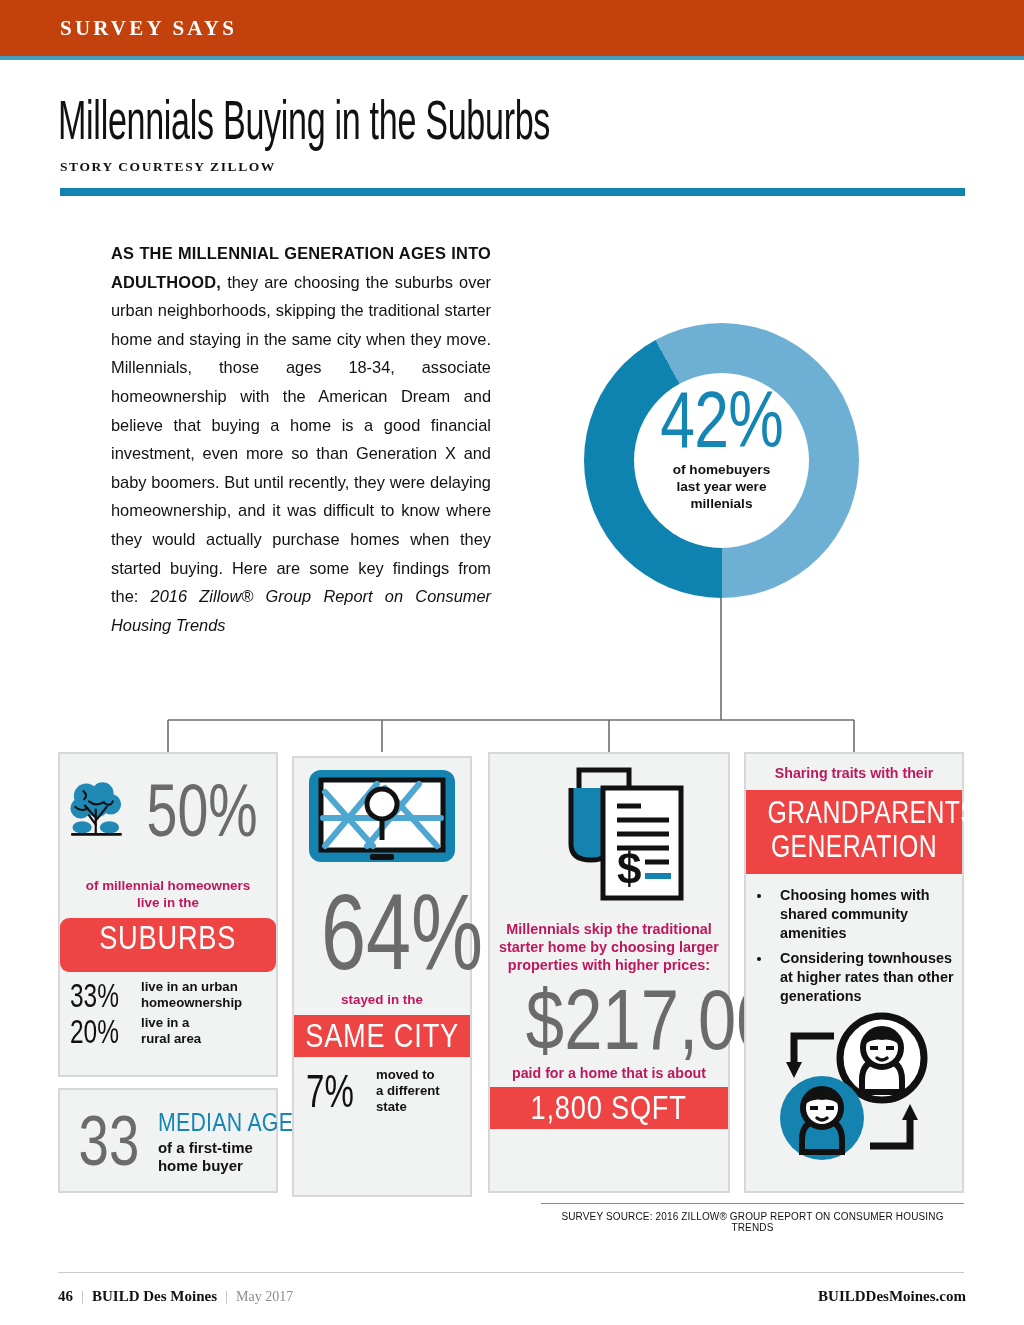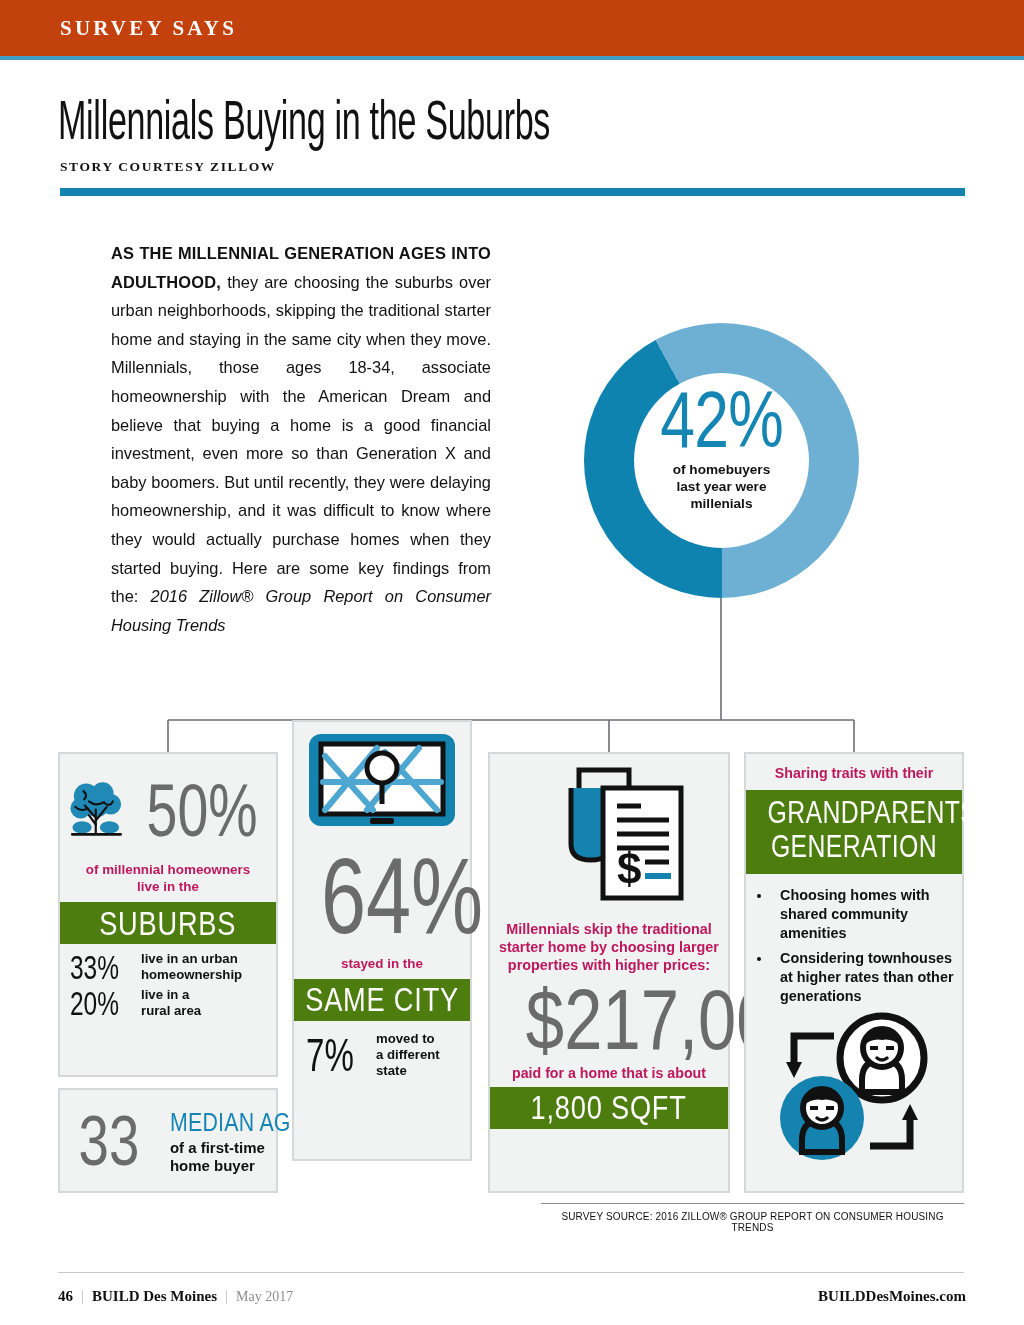--- a/index.html
+++ b/index.html
@@ -79,25 +79,25 @@
 
   
   .conn{ position:absolute; left:0; top:560px; width:1024px; height:200px; }
 
   
   .card{
     position:absolute; background:#f1f2f2; border:2px solid #d6d7d8;
   }
   .c1{ left:58px; top:752px; width:220px; height:325px; }
   .c1b{ left:58px; top:1088px; width:220px; height:105px; }
-  .c2{ left:292px; top:720px; width:180px; height:441px; }
+  .c2{ left:292px; top:756px; width:180px; height:441px; }
   .c3{ left:488px; top:752px; width:242px; height:441px; }
   .c4{ left:744px; top:752px; width:220px; height:441px; }
 
-  .blueband{ background:#4d7c0f; width:100%; }
+  .blueband{ background:#ef4444; width:100%; }
   .bandtext{
     font-family:"Liberation Sans Narrow","Liberation Sans",sans-serif;
     color:#ffffff; text-align:center; font-weight:400;
     transform:scaleX(.80); transform-origin:center; white-space:nowrap;
   }
 
   .bignum{
     font-family:"Liberation Sans Narrow","Liberation Sans",sans-serif;
     color:#6b6b6b; font-weight:400; line-height:1;
     transform:scaleX(.75); transform-origin:center; display:inline-block;
@@ -108,21 +108,21 @@
     transform:scaleX(.72); transform-origin:left center; display:inline-block;
   }
   .cap{ font-size:13.4px; font-weight:700; line-height:16.5px; text-align:center; color:#be185d; }
   .smallbold{ font-size:13.2px; font-weight:700; line-height:16px; color:#111; }
 
   
   .c1-top{ display:flex; align-items:center; justify-content:center; height:108px; gap:2px; padding-top:6px;margin-left:7px;}
   .c1-list{ padding:6px 0 0 10px; }
   .c1-row{ display:flex; align-items:center; gap:9px; margin-bottom:2px; }
 
-  .c1b-inner{ display:flex; align-items:center; height:100%; padding-left:10px; gap:22px;border-radius:25px;}
+  .c1b-inner{ display:flex; align-items:center; height:100%; padding-left:10px; gap:10px;border-radius:25px;}
   .medage{
     font-family:"Liberation Sans Narrow","Liberation Sans",sans-serif;
     color:#1585b3; font-size:26px; font-weight:400; transform:scaleX(.82);
     transform-origin:left center; display:block; white-space:nowrap; letter-spacing:.3px;
   }
 
   
   .srcrule{ position:absolute; left:541px; top:1203px; width:423px; height:1px; background:#8c8c8c; }
   .src{
     position:absolute; left:541px; top:1211px; width:423px;
@@ -200,25 +200,25 @@
       <g fill="none" stroke="#111" stroke-width="3.2" stroke-linecap="round">
         <path d="M42 78 L42 44"></path>
         <path d="M42 56 L26 38"></path>
         <path d="M42 60 L58 40"></path>
         <path d="M42 66 L32 52"></path>
       </g>
       <rect x="6" y="78" width="74" height="4" fill="#111" rx="1"></rect>
     </svg>
     <span class="bignum" style="font-size:74px;">50%</span>
   </div>
-  <div class="cap" style="margin-top:0;">
+  <div class="cap" style="margin-top:16px;">
     <div>of millennial homeowners</div>
     <div>live in the</div>
   </div>
-  <div class="blueband" style="height:42px; margin-top:7px; display:flex; align-items:center; justify-content:center;">
+  <div class="blueband" style="height:54px; margin-top:7px; display:flex; justify-content:center;border-radius:9px;">
     <span class="bandtext" style="font-size:34px; letter-spacing:1px;">SUBURBS</span>
   </div>
   <div class="c1-list">
     <div class="c1-row">
       <span class="blacknum" style="font-size:34px; width:62px;">33%</span>
       <span class="smallbold">
         <span style="display:block">live in an urban</span>
         <span style="display:block">homeownership</span>
       </span>
     </div>

